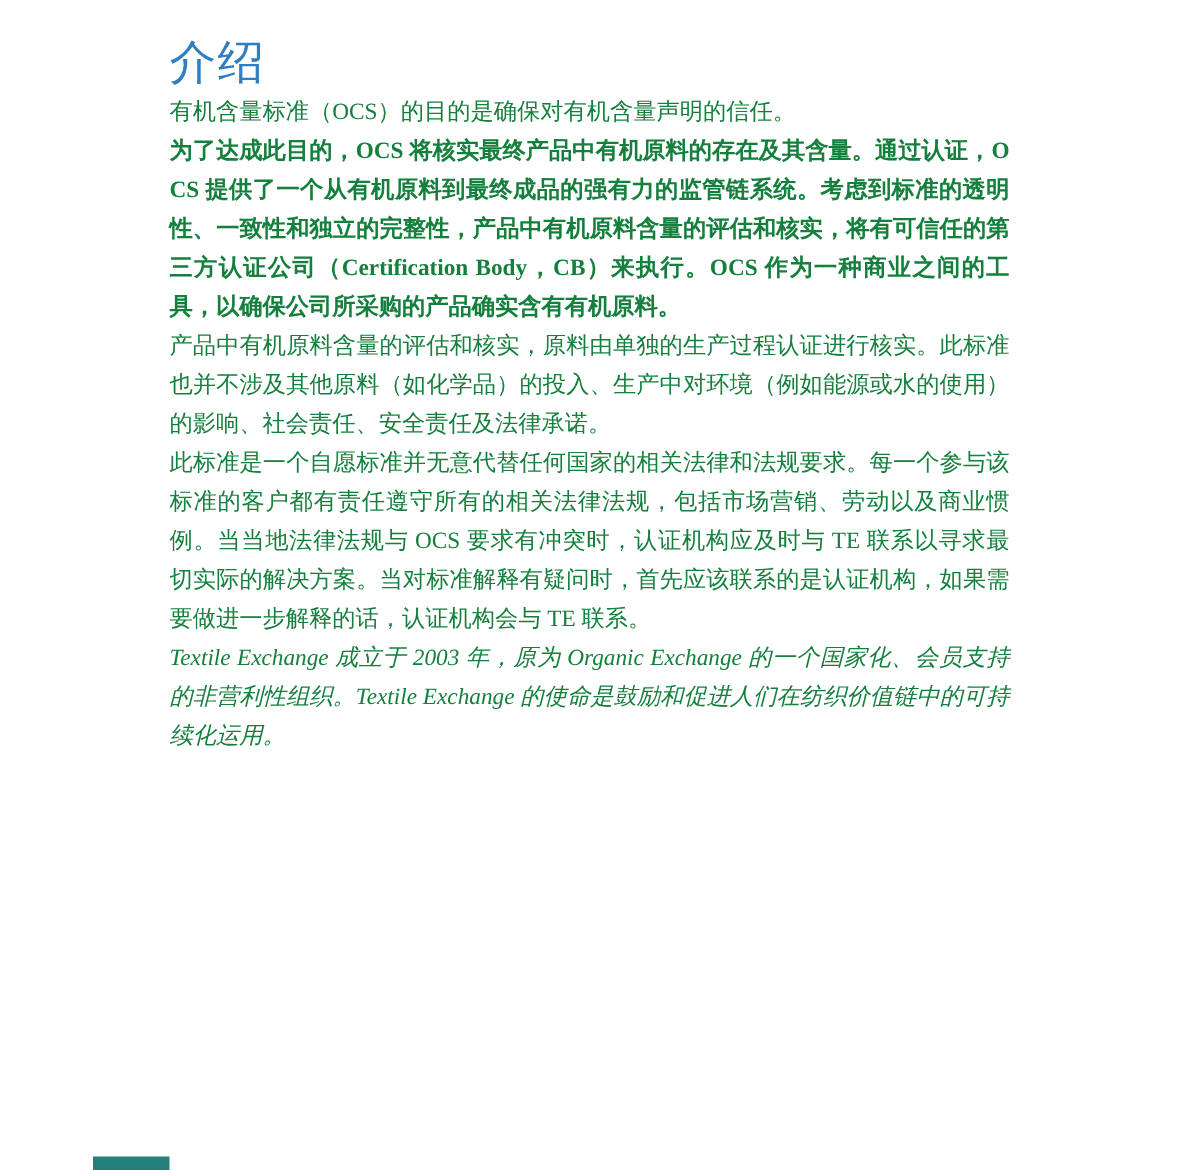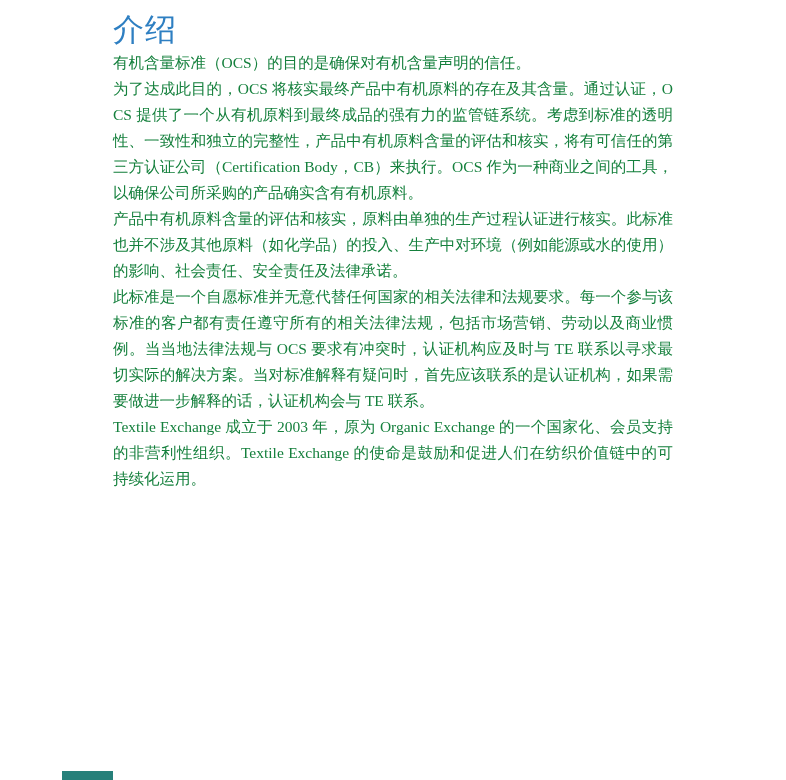--- a/index.html
+++ b/index.html
@@ -15,21 +15,21 @@
     font-family: "Liberation Serif", "DejaVu Serif", serif;
   }
   .page {
     position: absolute;
     inset: 0;
     background: #ffffff;
   }
   .content {
     position: absolute;
     left: 113px;
-    top: 0;
+    top: 12px;
     width: 560px;
   }
   .h-intro {
     font-size: 31px;
     font-weight: 400;
     color: #2e7fc2;
     line-height: 40px;
     margin: 10px 0 0 0;
     letter-spacing: 1px;
   }
@@ -44,25 +44,25 @@
   p.body-text {
     font-size: 15.5px;
     line-height: 26px;
     color: #15803d;
     text-align: justify;
     text-align-last: left;
     margin: 0;
     word-break: break-all;
   }
   .mt-p1 { margin-top: 28px; }
-  .mt-p2 { margin-top: 6px; }
+  .mt-p2 { margin-top: 6px; font-weight: bold; }
   .mt-p3 { margin-top: 0px; }
   .mt-p4 { margin-top: 2px; }
   .mt-p5 { margin-top: 14px; }
-  .mt-p6 { margin-top: 0px; }
+  .mt-p6 { margin-top: 0px; font-style: italic; }
   .mt-p7 { margin-top: 16px; }
   .footer-accent {
     position: absolute;
     left: 62px;
     top: 771px;
     width: 51px;
     height: 9px;
   }
 </style>
 </head>

